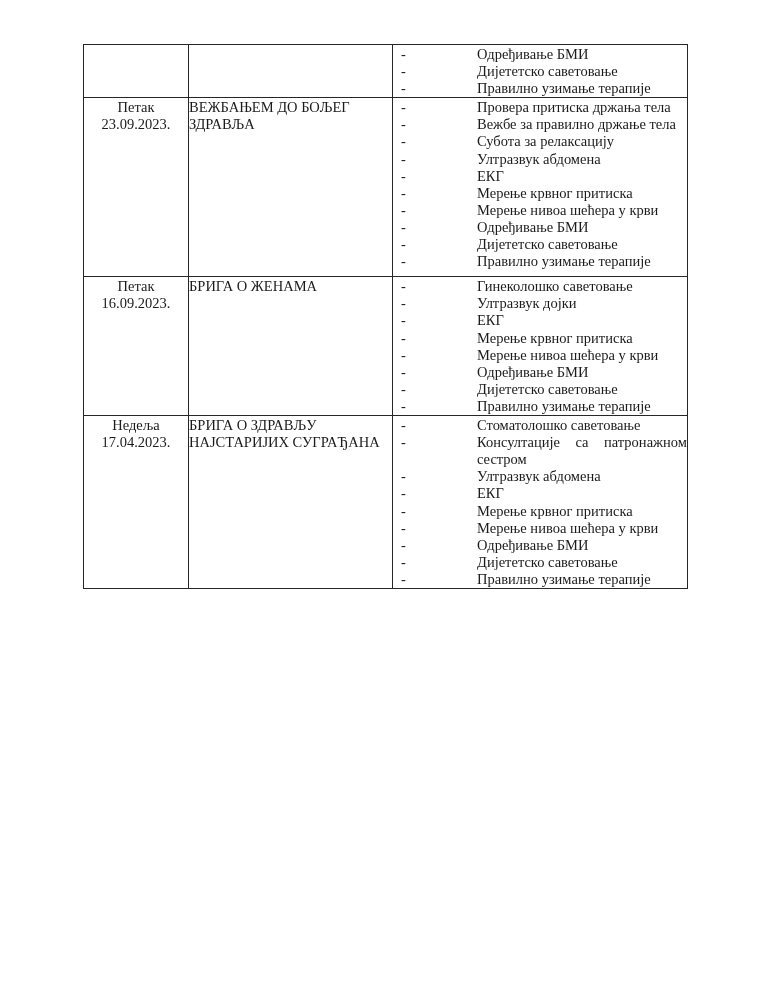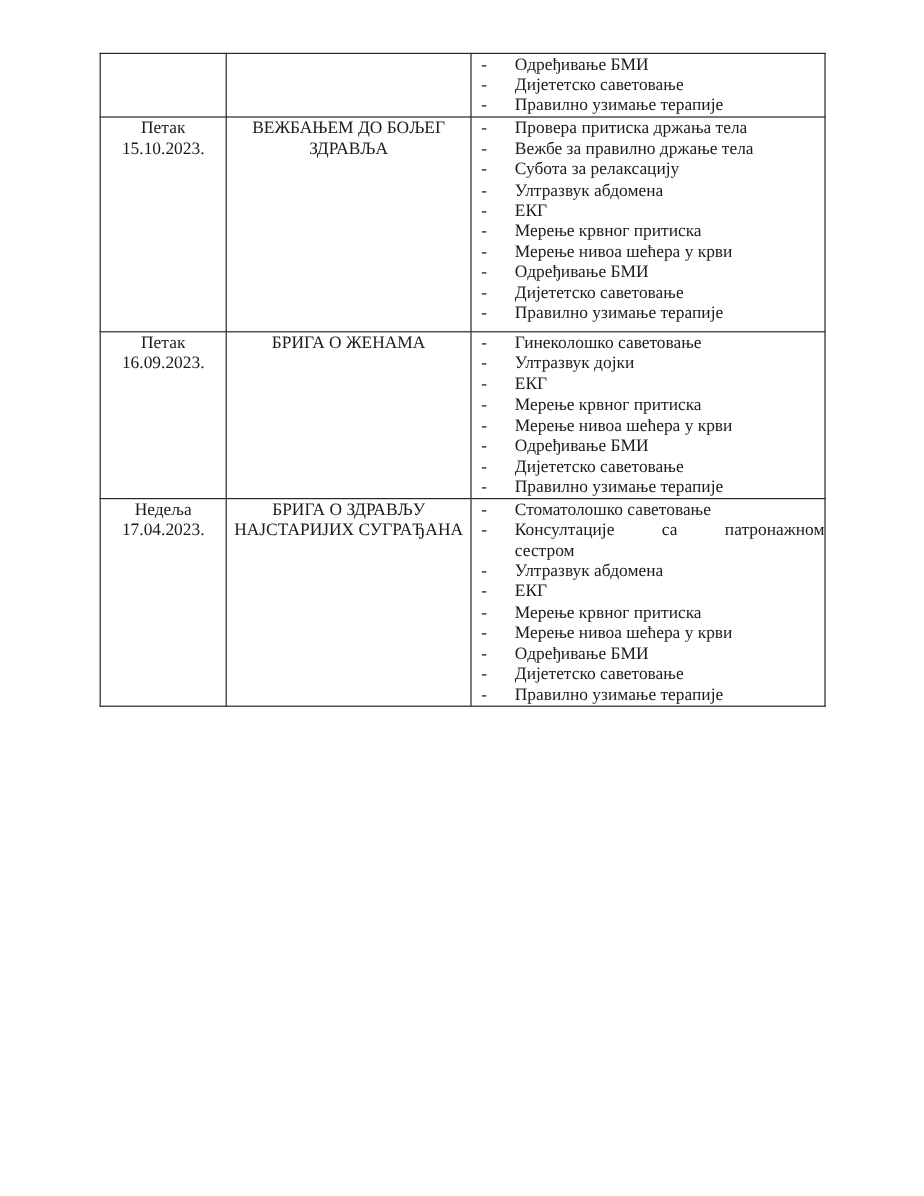--- a/index.html
+++ b/index.html
@@ -26,27 +26,27 @@
     padding:1px 0 0 0;
     overflow:hidden;
   }
   
   table.schedule tr:nth-child(1) { height:53px; }
   table.schedule tr:nth-child(2) { height:179px; }
   table.schedule tr:nth-child(3) { height:137px; }
   table.schedule tr:nth-child(4) { height:170px; }
 
   td.day-cell   { text-align:center; }
-  td.title-cell { text-align:center; }
+  td.title-cell { text-align:left; }
   td.offset     { padding-top:18px;font-family:Liberation Serif, serif; }   
 
   td.activities-cell { padding:1px 6px 0 0; text-align:left; }
   .activity { position:relative; padding-left:36px; }
   .activity .dash { position:absolute; left:8px; top:0; }
-  .activity-text { display:block; }
+  .activity-text { display:block;margin-left:48px; }
   .jline { text-align:justify; text-align-last:justify; }
 </style>
 </head>
 <body>
 
 <div class="page">
   <table class="schedule">
     <colgroup>
       <col style="width:105px">
       <col style="width:204px">
@@ -67,21 +67,21 @@
             </div>
             <div class="activity">
               <span class="dash">-</span>
               <span class="activity-text">Правилно узимање терапије</span>
             </div>
           </td>
         </tr>
         <tr>
           <td class="day-cell offset">
             <div>Петак</div>
-            <div>15.10.2023.</div>
+            <div>23.09.2023.</div>
           </td>
           <td class="title-cell">
             <div>ВЕЖБАЊЕМ ДО БОЉЕГ</div>
             <div>ЗДРАВЉА</div>
           </td>
           <td class="activities-cell">
             <div class="activity">
               <span class="dash">-</span>
               <span class="activity-text">Провера притиска држања тела</span>
             </div>

